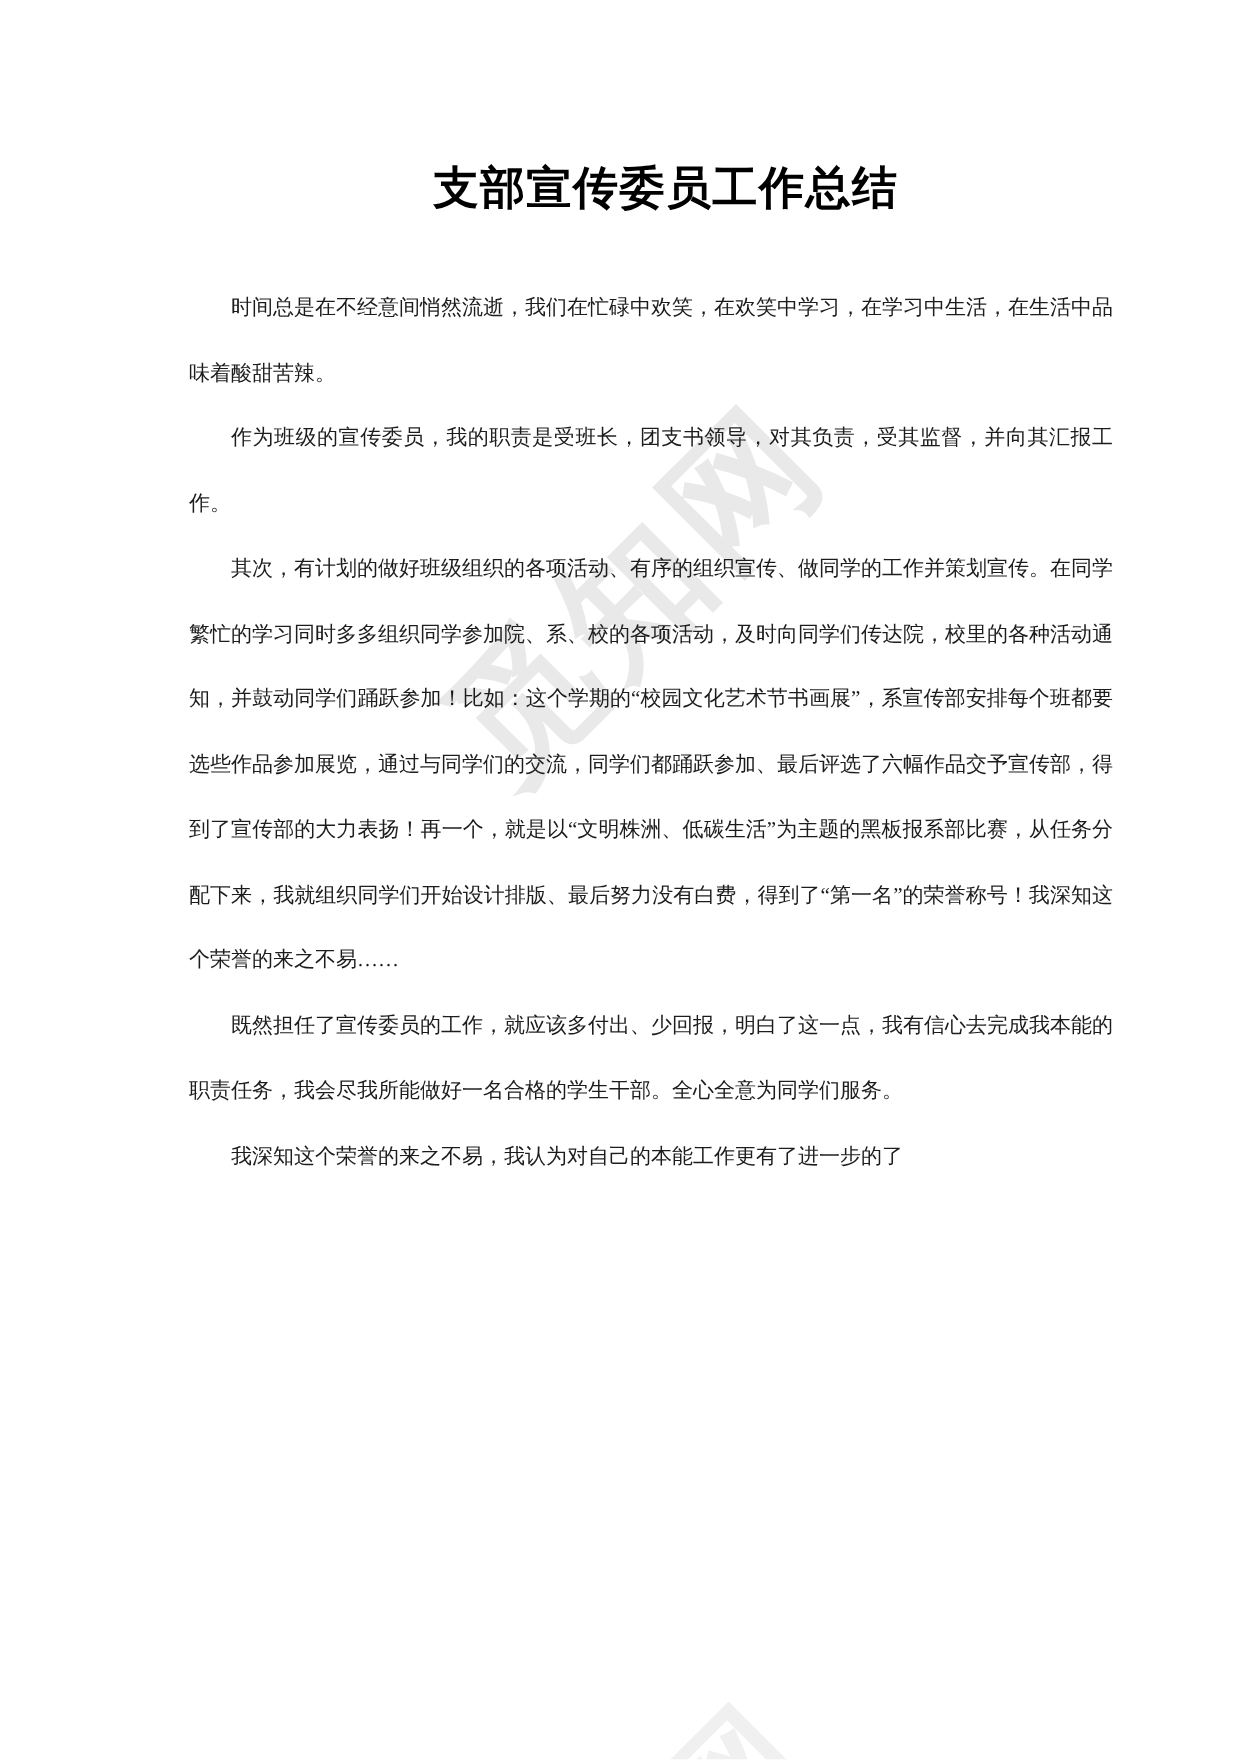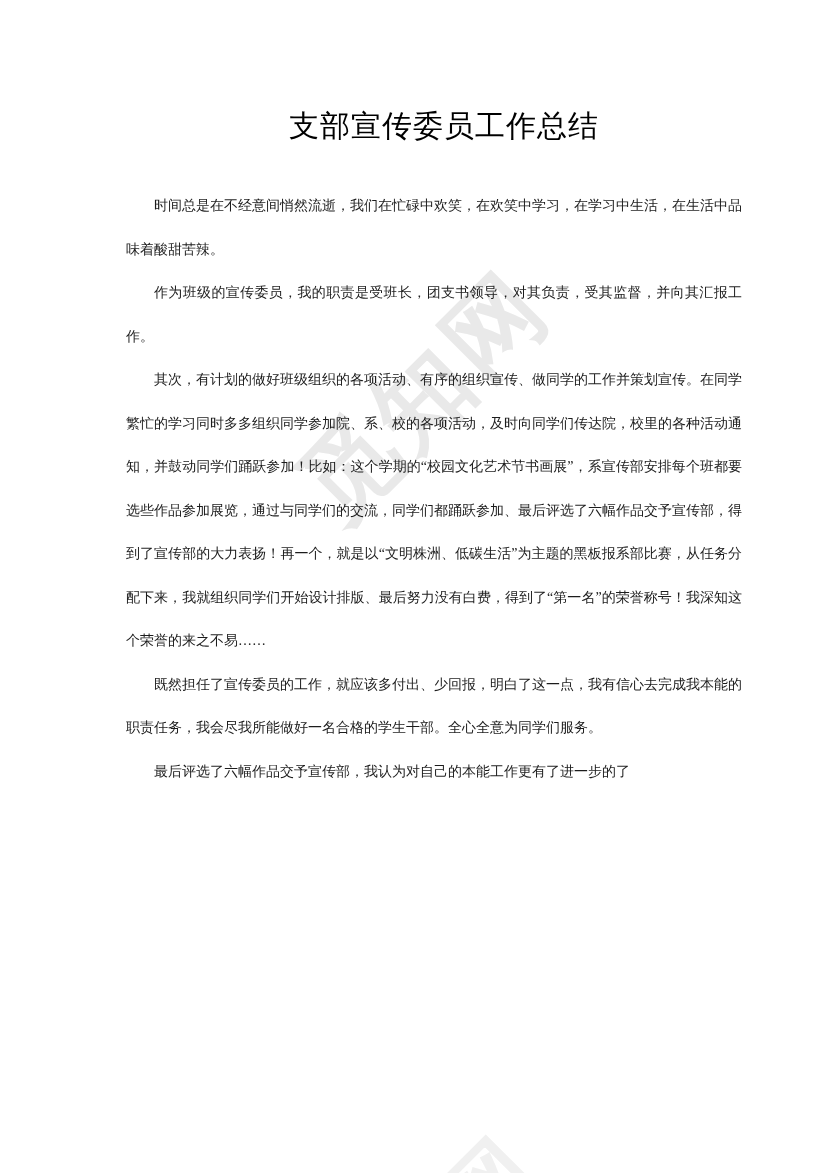--- a/index.html
+++ b/index.html
@@ -52,21 +52,21 @@
     left: 126px;
     top: 0;
     width: 616px;
     z-index: 1;
   }
   .doc-title {
     margin: 104px 0 0 0;
     text-align: center;
     font-size: 30px;
     line-height: 44px;
-    font-weight: 400;
+    font-weight: 700;
     color: #000000;
     position: relative;
     left: 10px;
     letter-spacing: 1px;
   }
   .doc-body {
     margin-top: 36px;
   }
   .doc-body p {
     margin: 0;
@@ -90,17 +90,17 @@
 
   <div class="content">
 
     <h1 class="doc-title">支部宣传委员工作总结</h1>
 
     <div class="doc-body">
       <p>时间总是在不经意间悄然流逝，我们在忙碌中欢笑，在欢笑中学习，在学习中生活，在生活中品味着酸甜苦辣。</p>
       <p>作为班级的宣传委员，我的职责是受班长，团支书领导，对其负责，受其监督，并向其汇报工作。</p>
       <p>其次，有计划的做好班级组织的各项活动、有序的组织宣传、做同学的工作并策划宣传。在同学繁忙的学习同时多多组织同学参加院、系、校的各项活动，及时向同学们传达院，校里的各种活动通知，并鼓动同学们踊跃参加！比如：这个学期的“校园文化艺术节书画展”，系宣传部安排每个班都要选些作品参加展览，通过与同学们的交流，同学们都踊跃参加、最后评选了六幅作品交予宣传部，得到了宣传部的大力表扬！再一个，就是以“文明株洲、低碳生活”为主题的黑板报系部比赛，从任务分配下来，我就组织同学们开始设计排版、最后努力没有白费，得到了“第一名”的荣誉称号！我深知这个荣誉的来之不易……</p>
       <p>既然担任了宣传委员的工作，就应该多付出、少回报，明白了这一点，我有信心去完成我本能的职责任务，我会尽我所能做好一名合格的学生干部。全心全意为同学们服务。</p>
-      <p>最后评选了六幅作品交予宣传部，我认为对自己的本能工作更有了进一步的了</p>
+      <p>我深知这个荣誉的来之不易，我认为对自己的本能工作更有了进一步的了</p>
     </div>
 
   </div>
 </div>
 
 </body></html>

